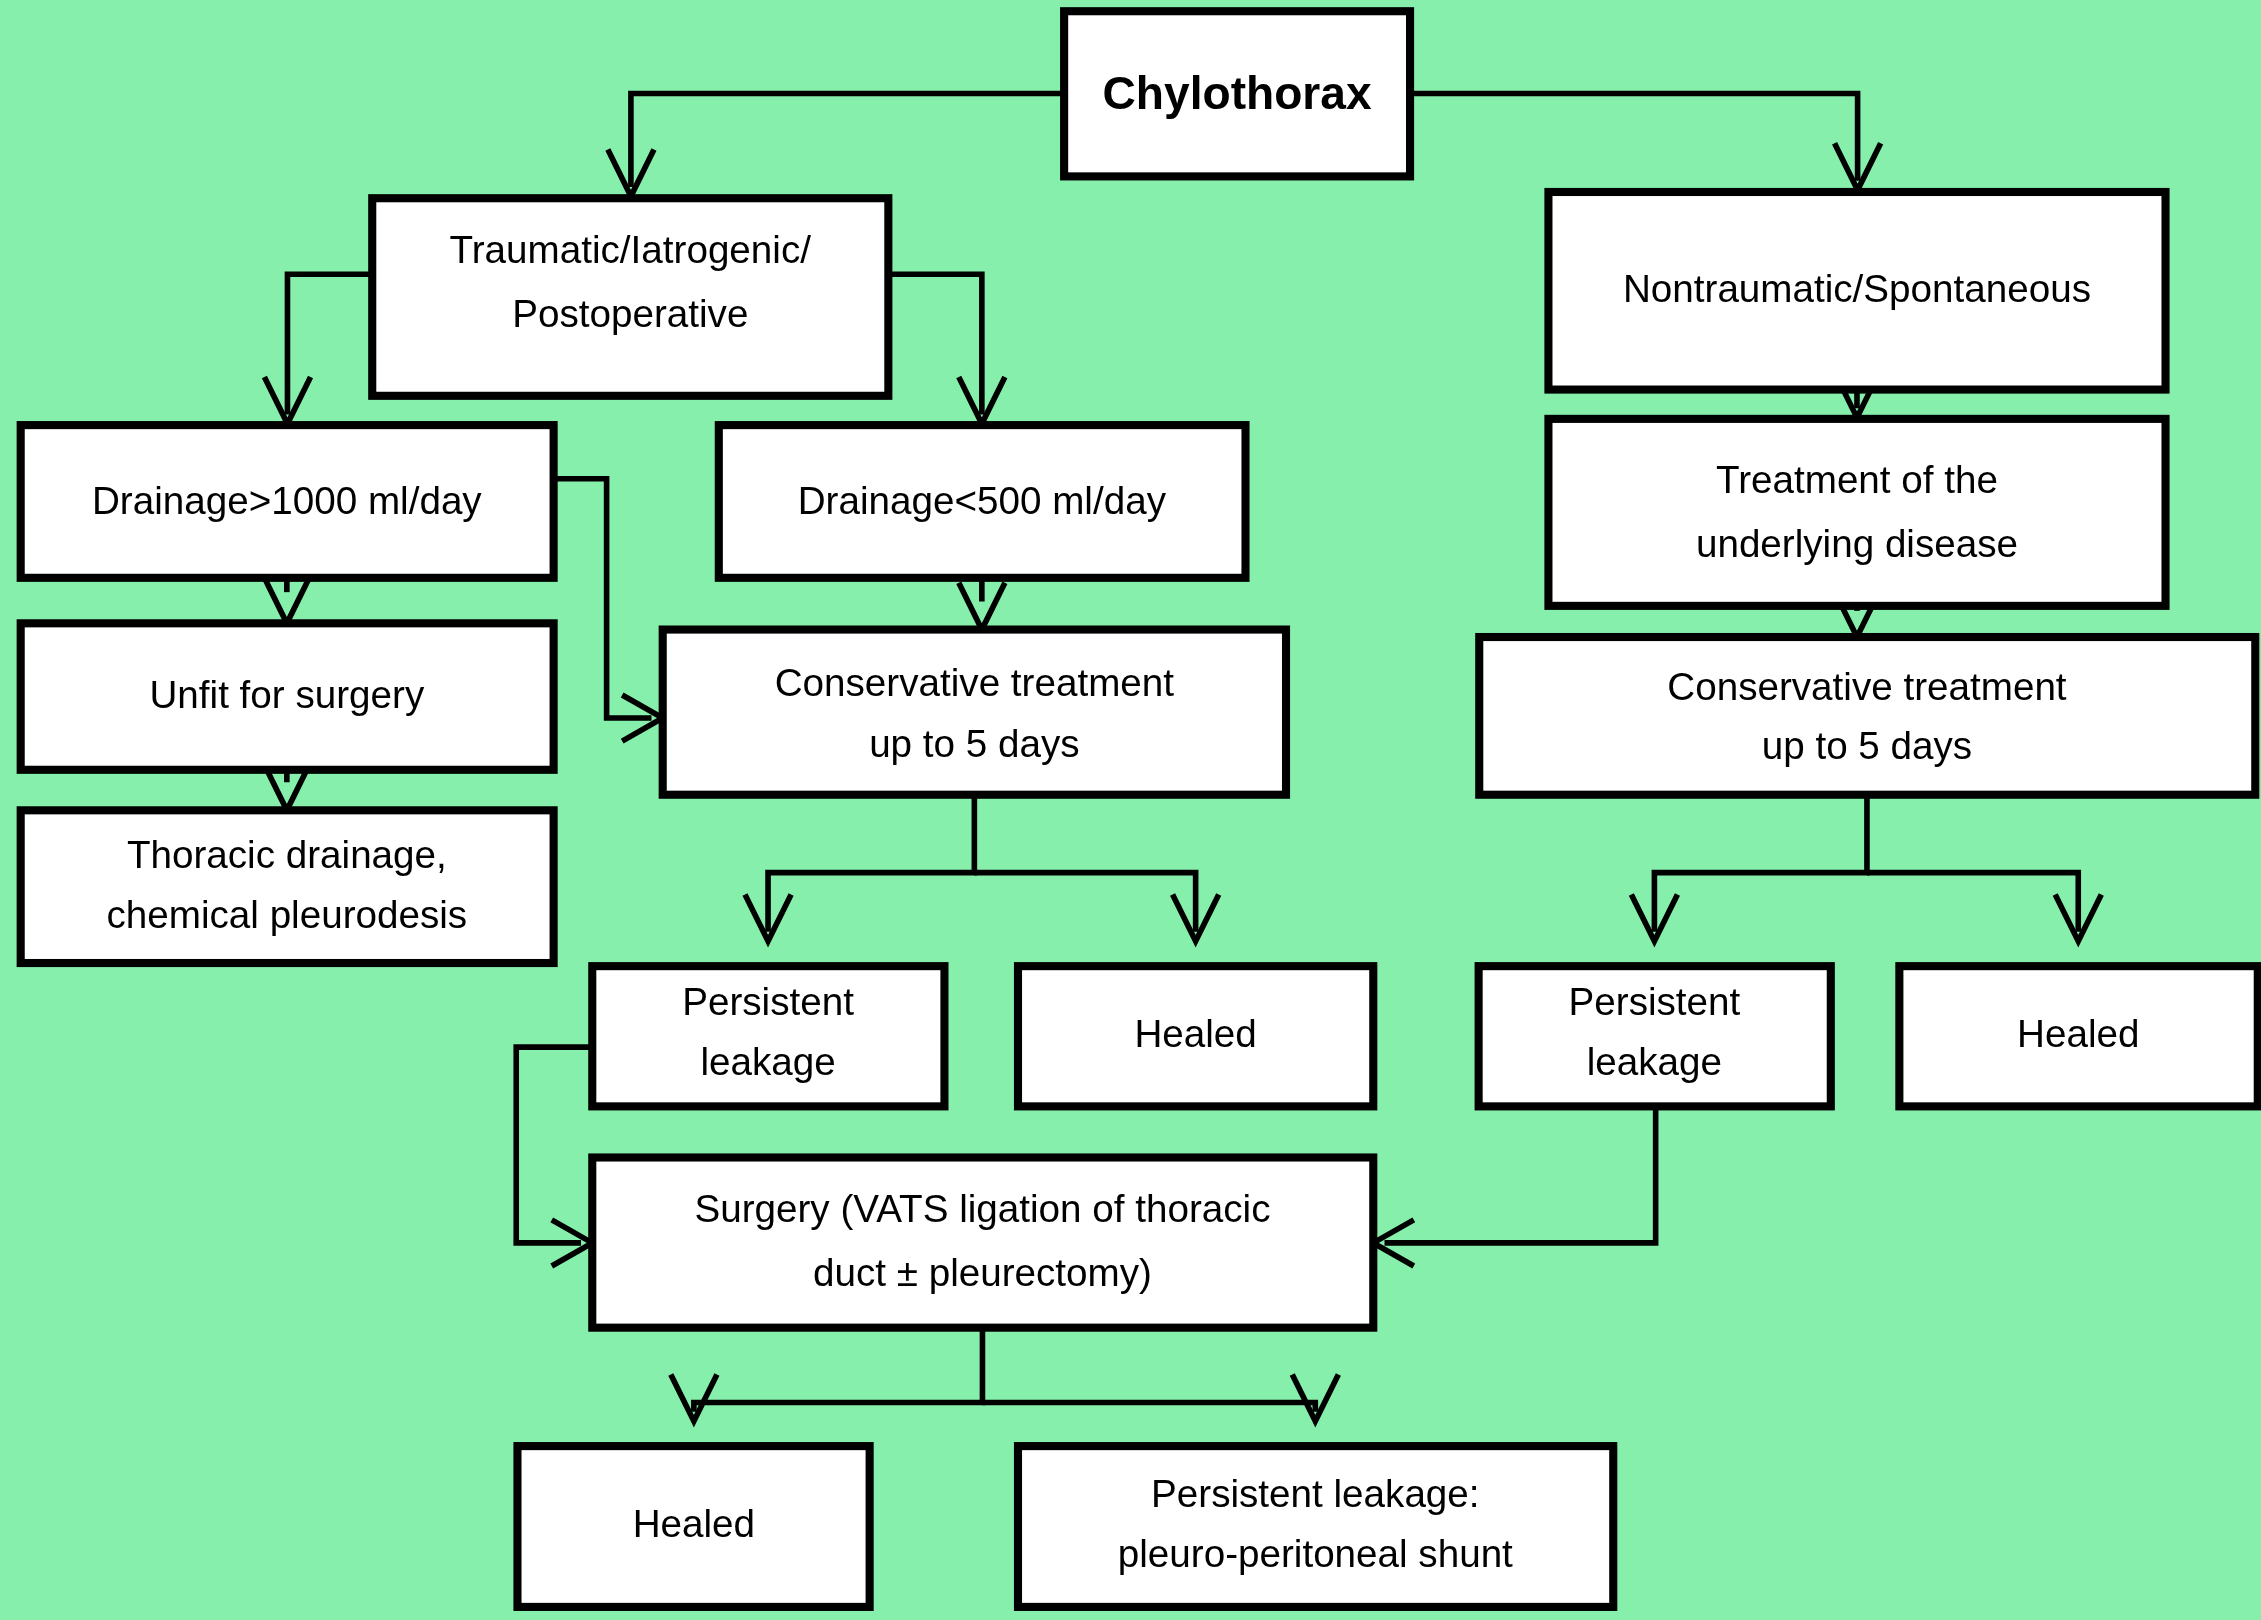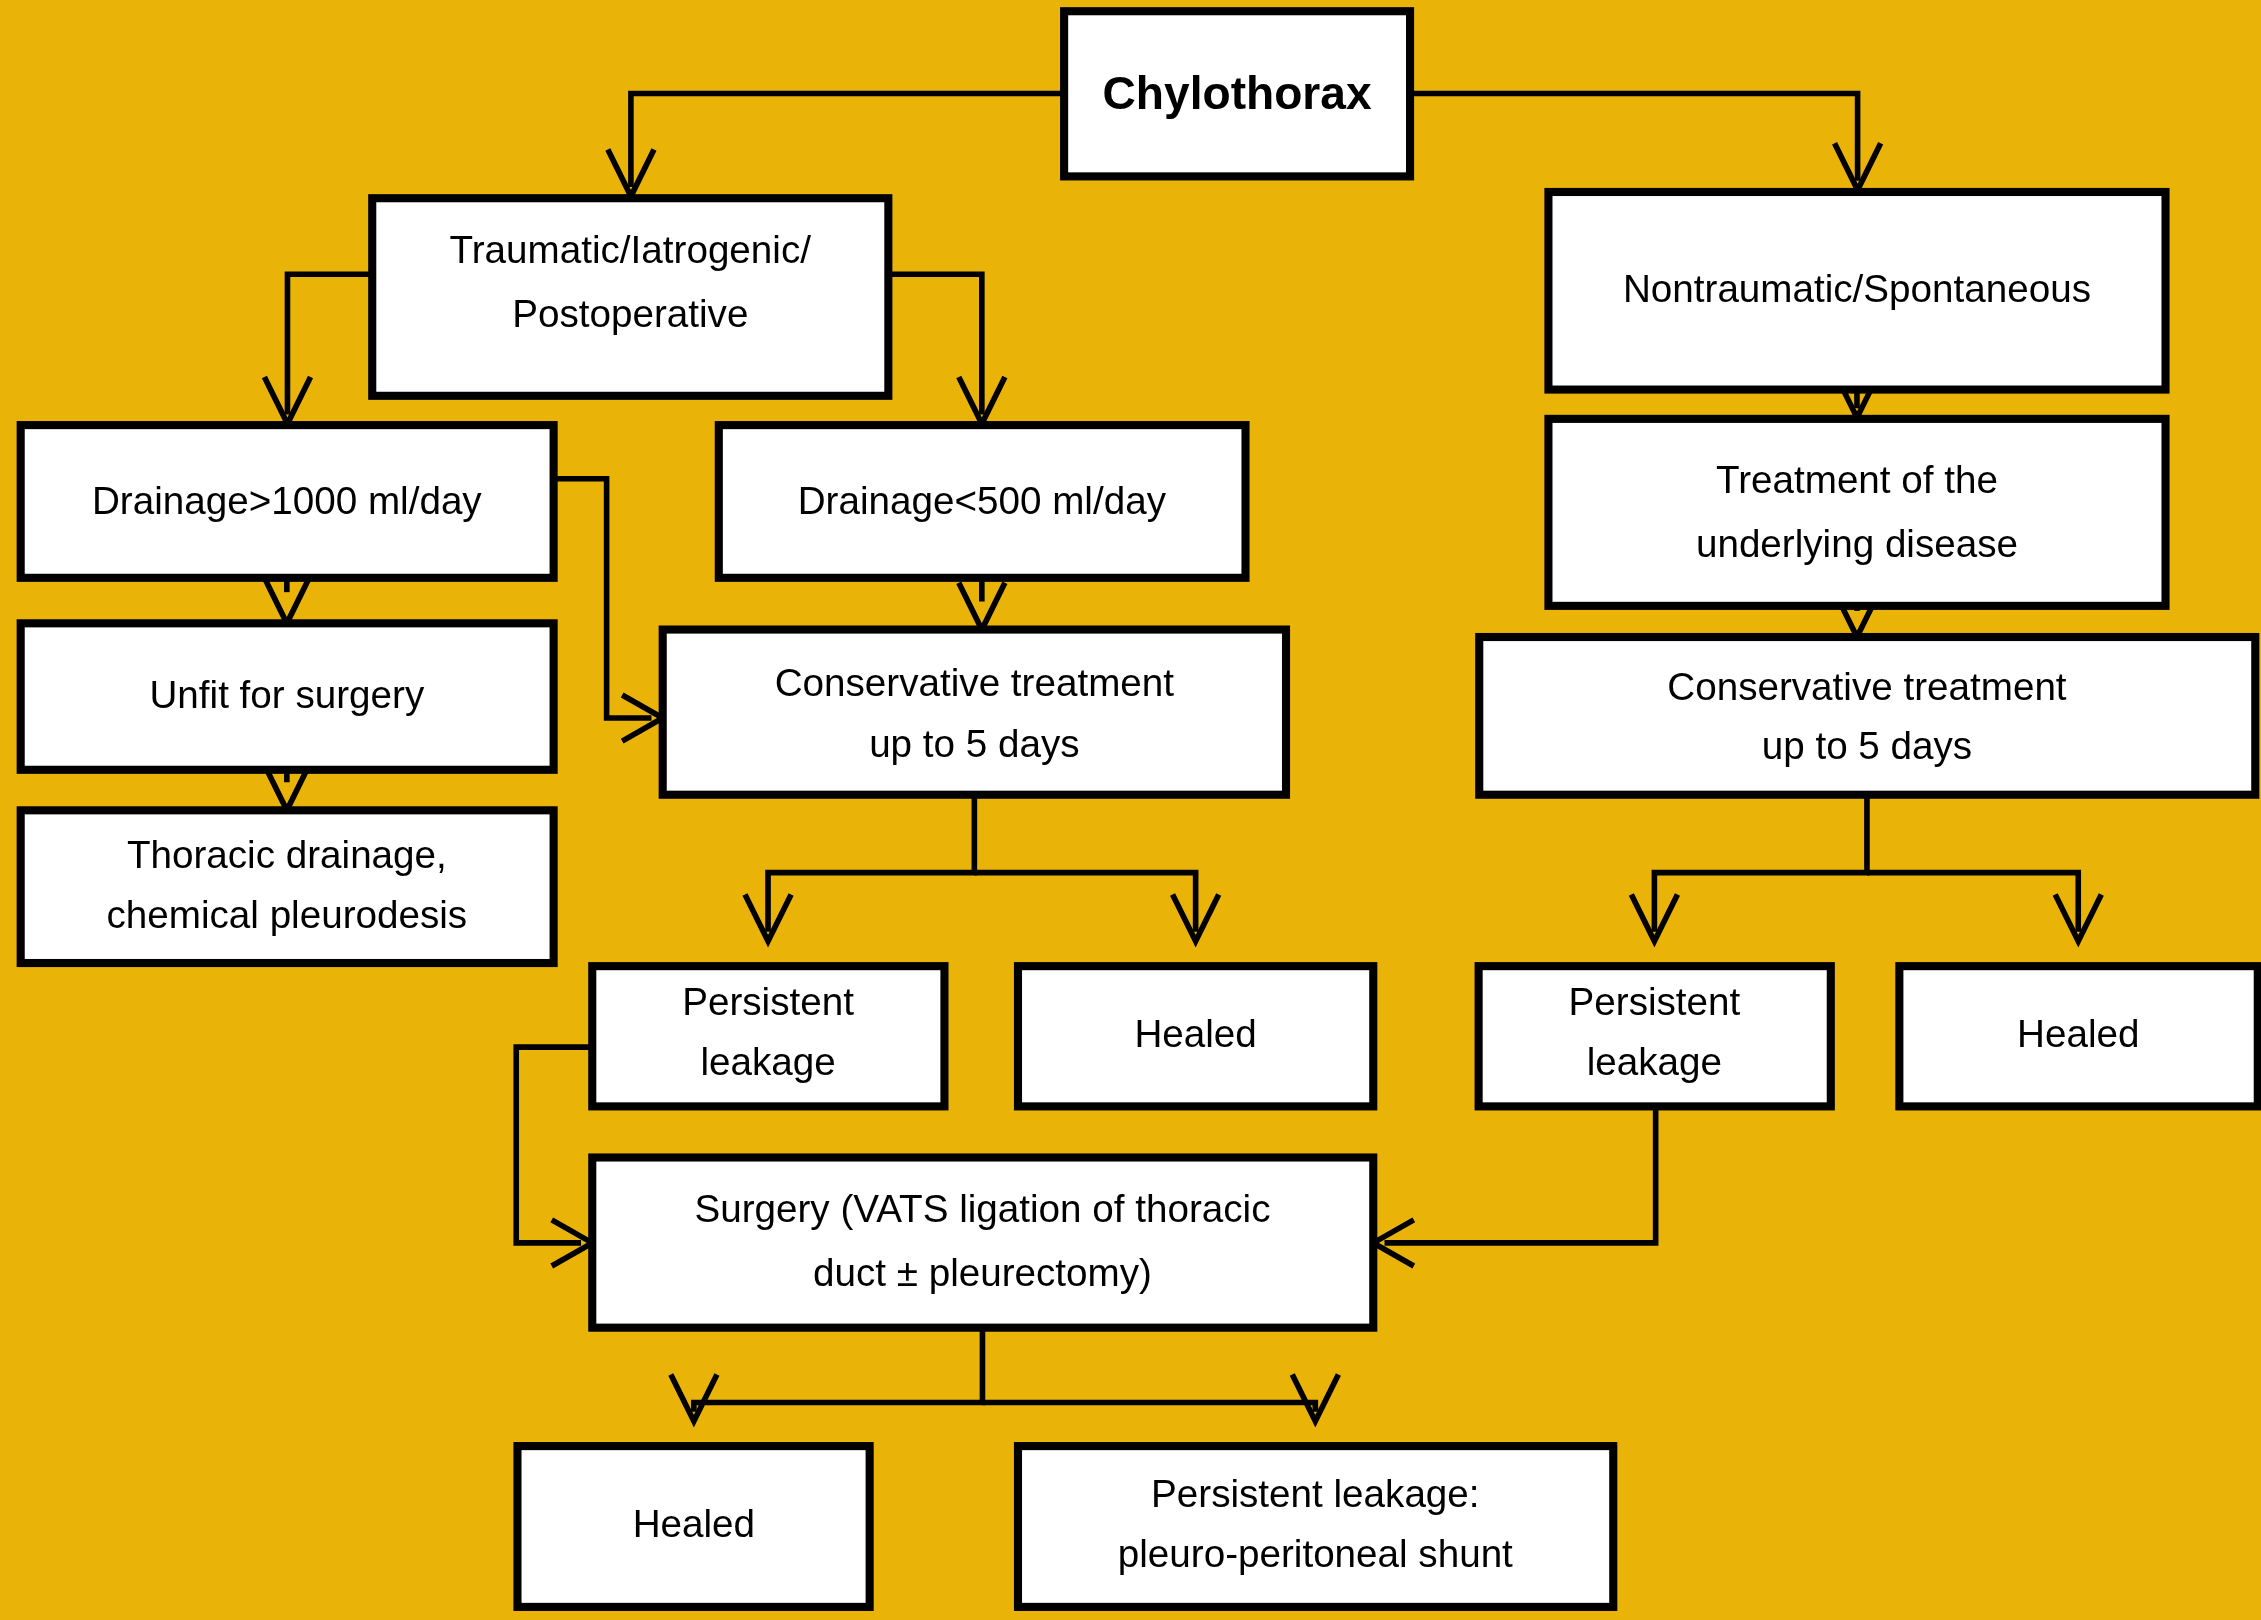--- a/index.html
+++ b/index.html
@@ -4,21 +4,21 @@
 <style>
   html, body {
     margin: 0;
     padding: 0;
     background: #ffffff;
   }
   #flow-root {
     position: relative;
     width: 2261px;
     height: 1620px;
-    background: #eab308;
+    background: #86efac;
     font-family: "Liberation Sans", sans-serif;
   }
   svg#flow-svg {
     position: absolute;
     top: 0;
     left: 0;
     width: 2261px;
     height: 1620px;
     display: block;
   }

